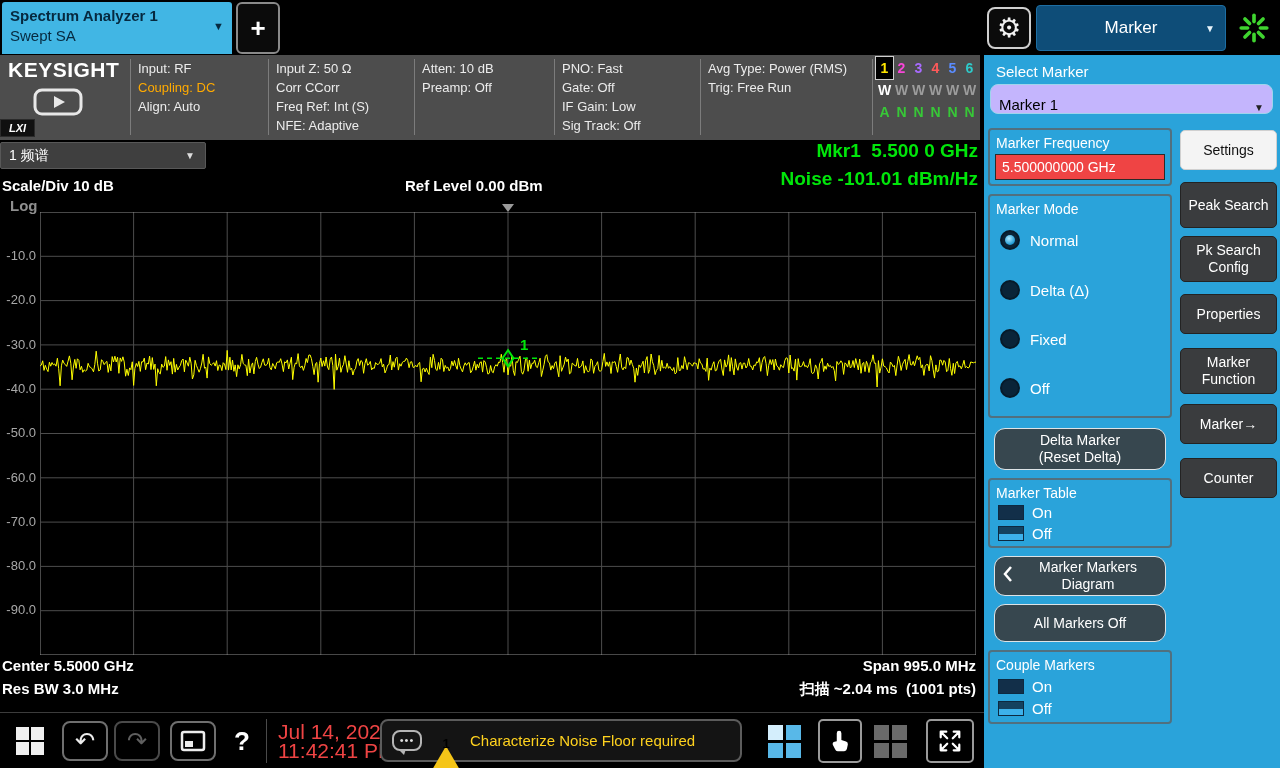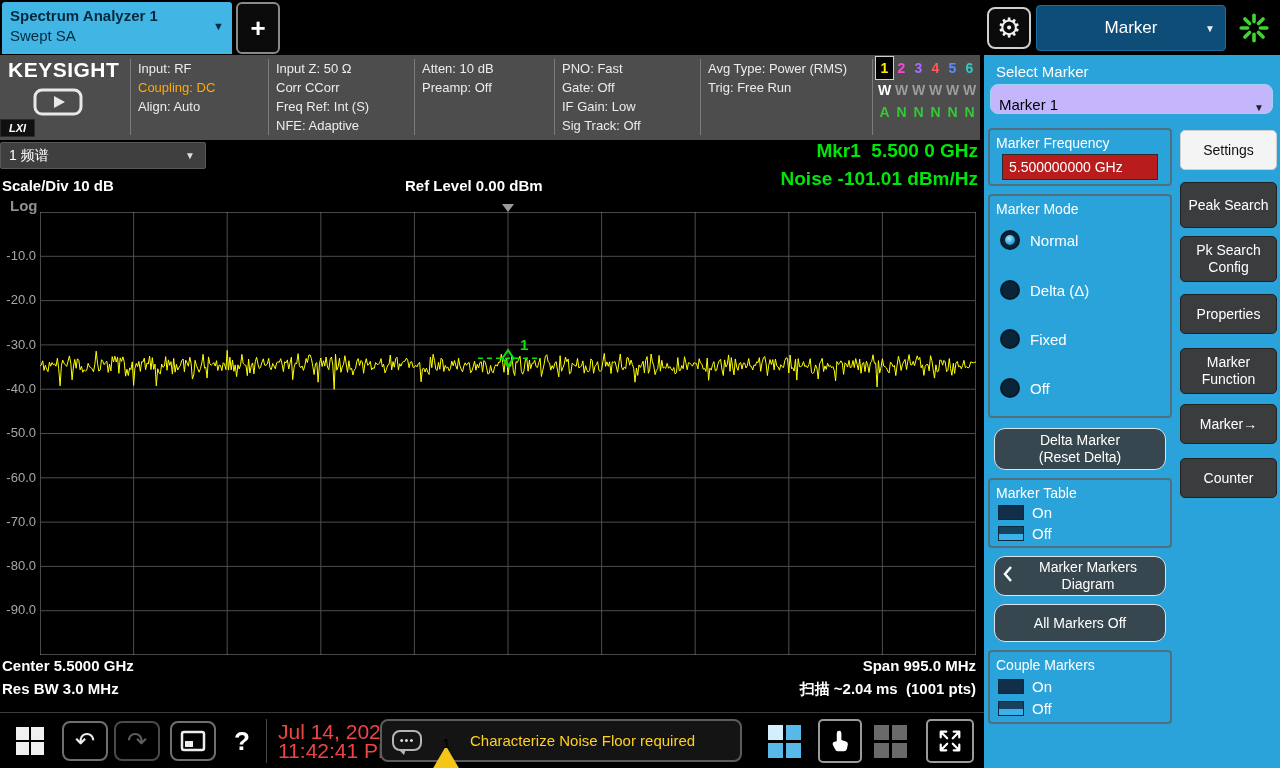--- a/index.html
+++ b/index.html
@@ -46,21 +46,21 @@
   .cf-tick{width:0;height:0;border-left:6px solid transparent;border-right:6px solid transparent;border-top:8px solid #9a9a9a}
 
   
   .rpanel{background:#2aa3da}
   .plabel{font-size:15px;color:#fff}
   .wsel{background:#c4b5fd;color:#000;border:1px solid #9fd4ec;border-radius:8px;display:flex;align-items:flex-end;padding:0 8px;cursor:pointer}
   .wsel .lbl{font-size:15px}
   .wsel .dd-caret{position:absolute;right:8px;font-size:10px;color:#222}
   .grp{border:2px solid #51707f;border-radius:4px}
   .grp-label{font-size:14px;color:#fff;padding:5px 6px 0 6px}
-  .freq-val{background:#b91c1c;color:#fff;font-size:14px;padding:4px 6px;margin:3px 12px;border:1px solid #2b2b2b;cursor:text;white-space:nowrap}
+  .freq-val{background:#ef4444;color:#fff;font-size:14px;padding:4px 6px;margin:3px 5px;border:1px solid #2b2b2b;cursor:text;white-space:nowrap}
   .radio-row{position:absolute;left:10px;display:flex;align-items:center;gap:10px;cursor:pointer}
   .radio{width:20px;height:20px;border-radius:50%;background:#0a2438;border:2px solid #071a29;position:relative;flex:0 0 auto}
   .radio.sel::after{content:"";position:absolute;inset:3px;border-radius:50%;background:radial-gradient(circle at 40% 35%,#aee9ff,#1f9ad4 70%)}
   .radio-lbl{font-size:15px;color:#fff}
   .pbtn{background:#37474f;border:1.5px solid #dde3e6;border-radius:11px;color:#fff;font-size:14px;line-height:17px;cursor:pointer;display:flex;align-items:center;justify-content:center;text-align:center}
   .pbtn .two{display:block}
   .toggle-row{position:absolute;left:8px;display:flex;align-items:center;gap:8px;cursor:pointer}
   .sw{width:26px;height:15px;border:1px solid #0d2940;flex:0 0 auto}
   .sw-on{background:#122f49}
   .sw-off{background:#14425f;box-shadow:inset 0 -6px 0 #3db1ea}

